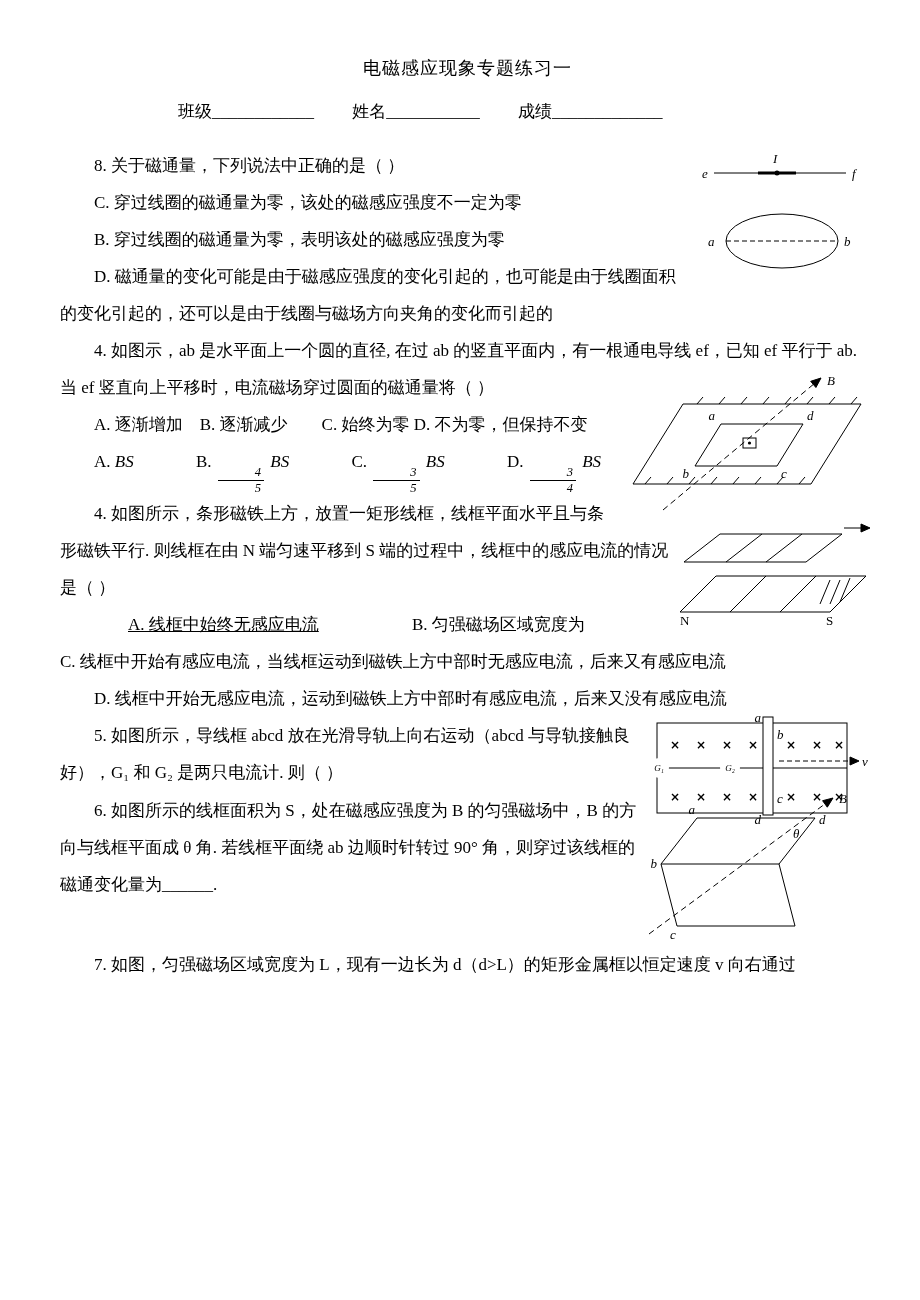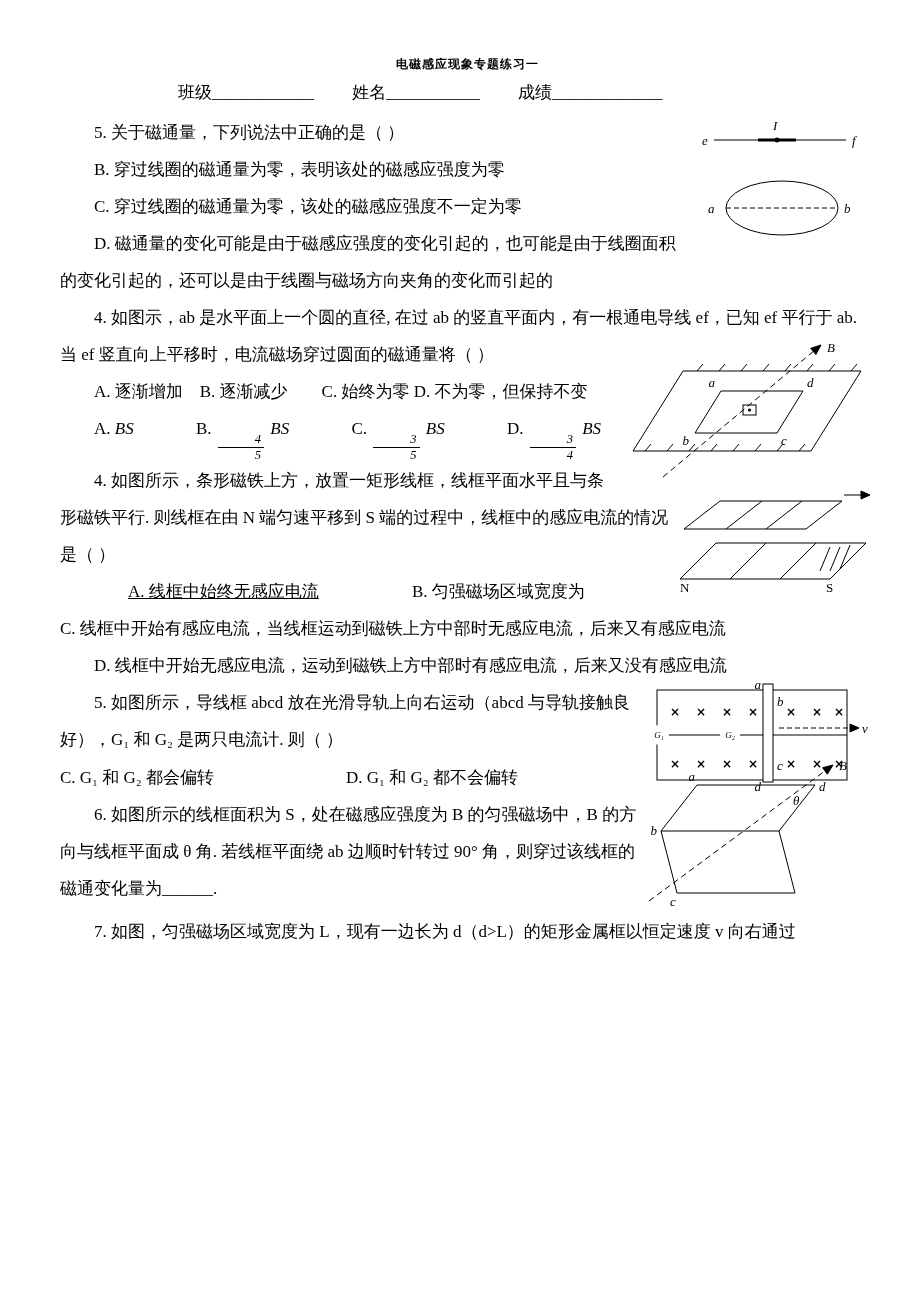--- a/index.html
+++ b/index.html
@@ -5,25 +5,25 @@
   * { margin:0; padding:0; box-sizing:border-box; }
   html,body { background:#ffffff; }
   body {
     width:920px; height:1300px; overflow:hidden;
     color:#000;
     font-family:"Liberation Serif","DejaVu Serif",serif;
     font-size:17px;
   }
   .page { width:920px; height:1300px; padding:56px 45px 16px 60px; position:relative; }
   .title {
-    text-align:center; font-size:12px; font-weight:bold;
+    text-align:center; font-size:18px; font-weight:normal;
     font-family:"Liberation Sans","DejaVu Sans",sans-serif;
-    margin-bottom:8px; letter-spacing:1px;
+    margin-bottom:20px; letter-spacing:1px;
   }
-  .hdr { padding-left:118px; margin-bottom:10px; font-size:17px; }
+  .hdr { padding-left:118px; margin-bottom:24px; font-size:17px; }
   .hdr span { margin-right:34px; }
   p { line-height:2.18; }
   .ind { text-indent:2em; }
   .fig { float:right; clear:right; margin-left:8px; margin-bottom:4px; text-align:center; }
   .fig svg { display:block; }
   .fig1 { width:175px; margin-top:4px; }
   .fig1 svg + svg { margin-top:14px; }
   .fig2 { width:250px; margin-top:-34px; }
   .fig3 { width:195px; margin-top:2px; }
   .fig4 { width:230px; margin-top:-6px; }
@@ -69,23 +69,23 @@
       <text class="lbl" x="152" y="27">f</text>
     </svg>
     <svg width="175" height="70" viewBox="0 0 175 70">
       <ellipse cx="82" cy="36" rx="56" ry="27" fill="none" stroke-width="1"></ellipse>
       <line x1="26" y1="36" x2="138" y2="36" stroke-width="1" stroke-dasharray="5 3"></line>
       <text class="lbl" x="8" y="41">a</text>
       <text class="lbl" x="144" y="41">b</text>
     </svg>
   </div>
 
-  <p class="ind">5. 关于磁通量，下列说法中正确的是（      ）</p>
+  <p class="ind">8. 关于磁通量，下列说法中正确的是（      ）</p>
+  <p class="ind">C. 穿过线圈的磁通量为零，该处的磁感应强度不一定为零</p>
   <p class="ind">B. 穿过线圈的磁通量为零，表明该处的磁感应强度为零</p>
-  <p class="ind">C. 穿过线圈的磁通量为零，该处的磁感应强度不一定为零</p>
   <p class="ind">D. 磁通量的变化可能是由于磁感应强度的变化引起的，也可能是由于线圈面积的变化引起的，还可以是由于线圈与磁场方向夹角的变化而引起的</p>
 
   <p class="ind">4. 如图示，ab 是水平面上一个圆的直径, 在过 ab 的竖直平面内，有一根通电导线 ef，已知 ef 平行于 ab. 当 ef 竖直向上平移时，电流磁场穿过圆面的磁通量将（      ）</p>
 
   <div class="fig fig2">
     <svg width="250" height="140" viewBox="0 0 250 140">
       <g>
         <polygon points="58,32 236,32 186,112 8,112" fill="none" stroke-width="1"></polygon>
         <line x1="72" y1="32" x2="78" y2="25"></line>
           <line x1="94" y1="32" x2="100" y2="25"></line>
@@ -188,21 +188,20 @@
       <text class="lbl" x="132" y="28">b</text>
       <text class="lbl" x="132" y="92">c</text>
       <text class="lbl" x="116" y="113" text-anchor="end">d</text>
       <line x1="134" y1="50" x2="206" y2="50" stroke-dasharray="5 3"></line>
       <polygon points="214,50 205,46 205,54" fill="#000"></polygon>
       <text class="lbl" x="217" y="55">v</text>
     </svg>
   </div>
 
   <p class="ind">5. 如图所示，导线框 abcd 放在光滑导轨上向右运动（abcd 与导轨接触良好），G₁ 和 G₂ 是两只电流计. 则（      ）</p>
-  <p><span class="q5c">C. G₁ 和 G₂ 都会偏转</span><span>D. G₁ 和 G₂ 都不会偏转</span></p>
 
   <div class="fig fig5">
     <svg width="228" height="152" viewBox="0 0 228 152">
       <polygon points="50,28 168,28 132,74 14,74" fill="none" stroke-width="1"></polygon>
       <line x1="14" y1="74" x2="30" y2="136"></line>
       <line x1="132" y1="74" x2="148" y2="136"></line>
       <line x1="30" y1="136" x2="148" y2="136"></line>
       <line x1="2" y1="144" x2="186" y2="8" stroke-dasharray="6 4"></line>
       <polygon points="186,8 180.3,17.2 175.6,10.7" fill="#000"></polygon>
       <text class="lbl" x="192" y="13">B</text>

